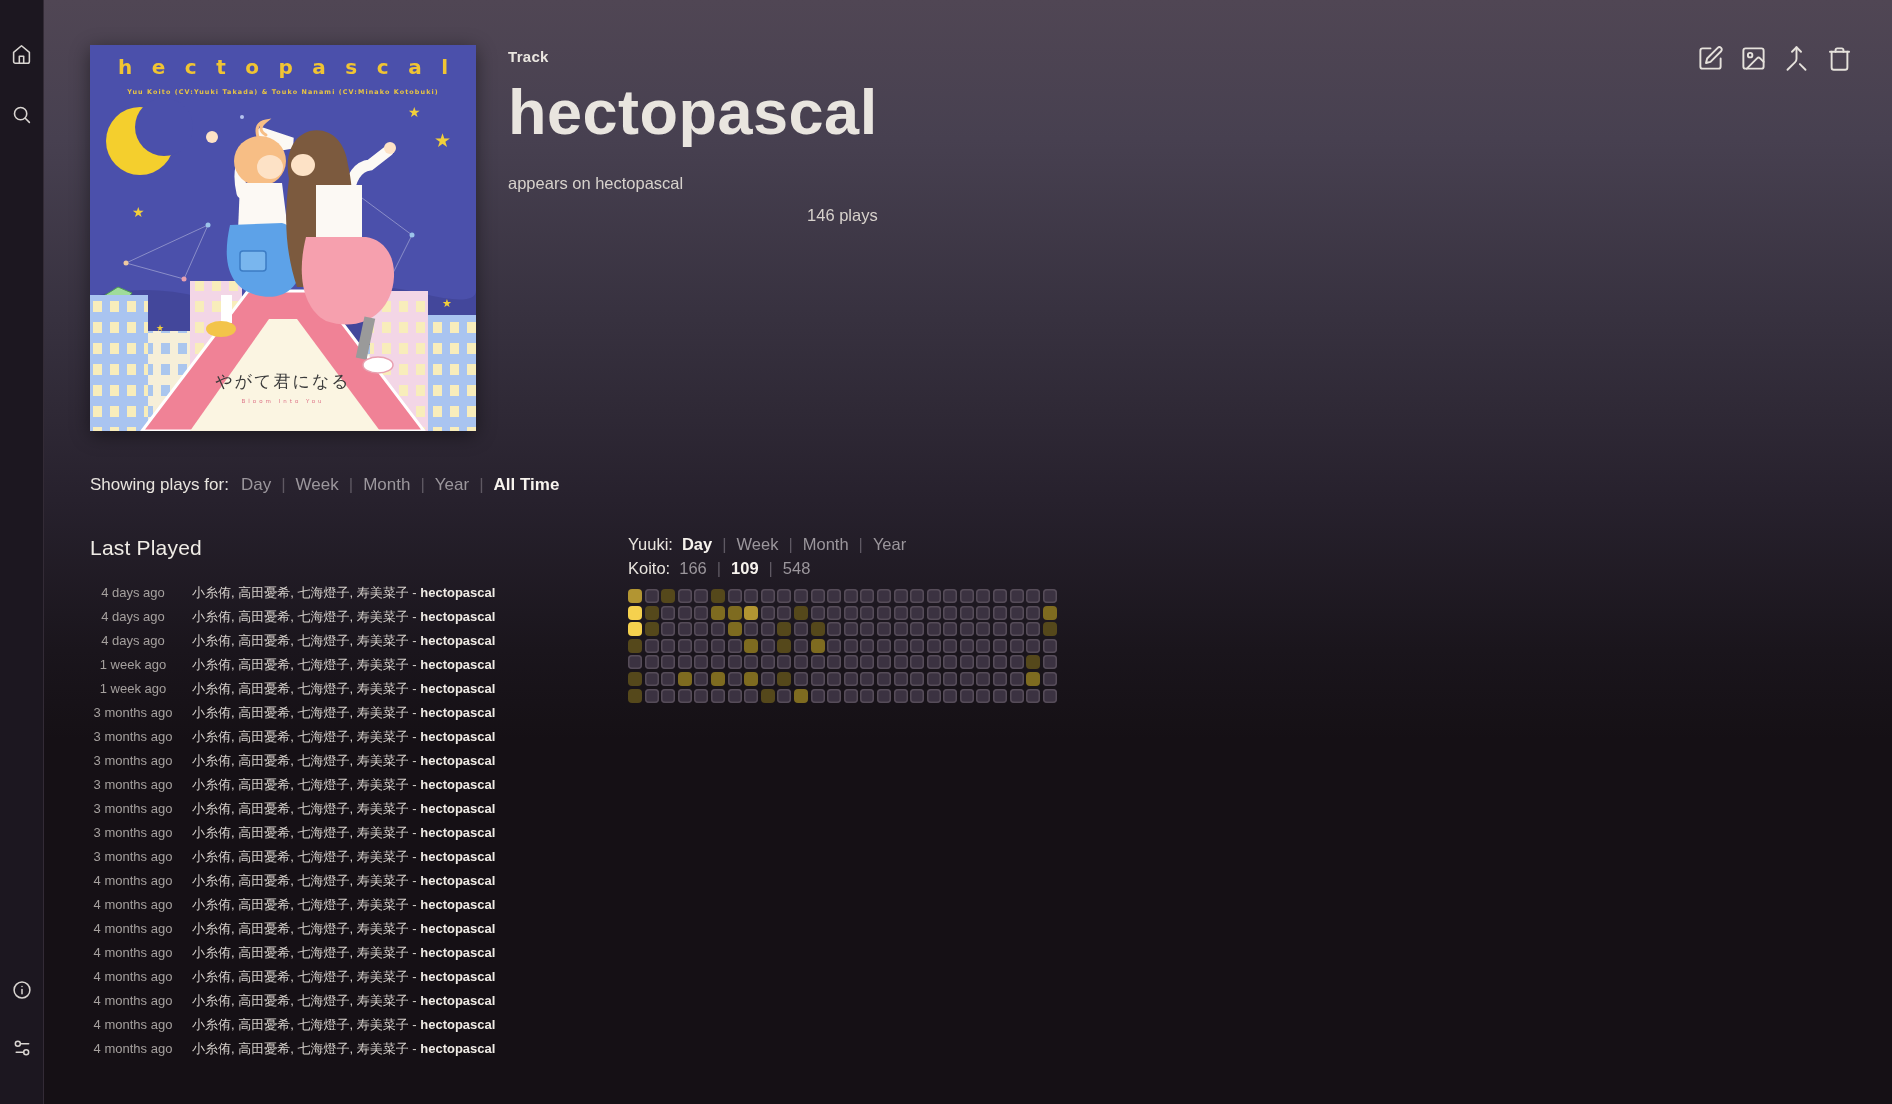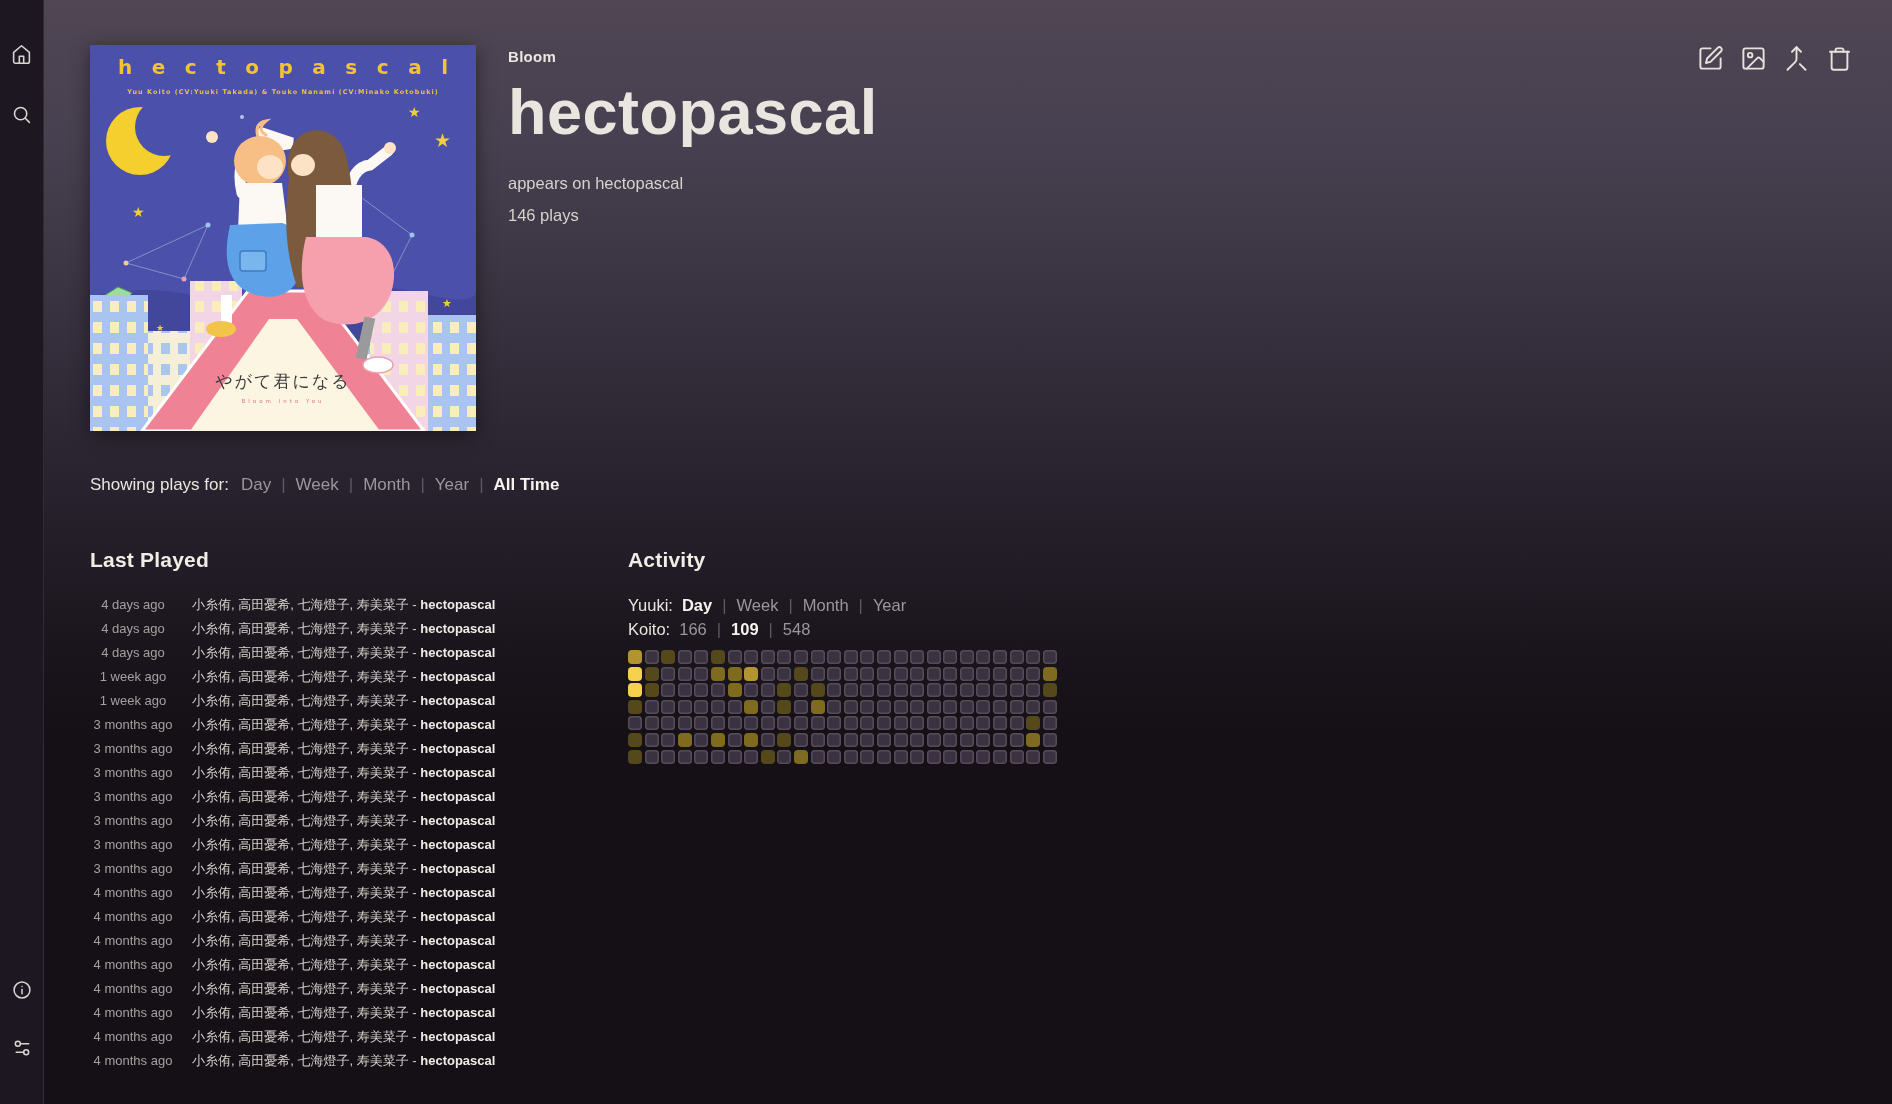--- a/index.html
+++ b/index.html
@@ -22,38 +22,38 @@
     background-image:linear-gradient(180deg,#50465413 , #504654 0px,#474050 140px,#37313f 320px,#27212d 500px,#1a151c 650px,#151015 740px);
     background-repeat:no-repeat;background-size:100% 740px;}
 
   .hero{display:flex;gap:32px;padding:45px 0 0 46px;}
   .cover{width:386px;height:386px;flex:0 0 auto;box-shadow:0 4px 18px rgba(0,0,0,.45);}
   .track-info{padding-top:3px;color:#eae6e0;}
   .eyebrow{font-size:15px;font-weight:700;letter-spacing:.3px;}
   .page-title{font-size:63px;font-weight:700;margin:14px 0 0;line-height:1.05;color:#e9e5df;letter-spacing:.5px;}
   .appears{margin-top:29px;font-size:16.5px;color:#d7d2cc;}
   .appears a{color:#d7d2cc;text-decoration:none;cursor:pointer;}
-  .plays{margin-top:13px;font-size:16.5px;color:#d7d2cc;}
+  .plays{margin-top:13px;font-size:16.5px;color:#d7d2cc;text-align:right;}
 
   .actions{position:absolute;top:44px;right:39px;display:flex;gap:15px;}
   .icon-btn{background:none;border:none;padding:0;cursor:pointer;width:28px;height:28px;
     display:flex;align-items:center;justify-content:center;}
   .icon-btn svg{stroke:#e6e2dc;}
 
   
   .stats-row{margin:44px 0 0 46px;font-size:17px;color:#e8e4de;display:flex;align-items:baseline;}
   .opts{display:flex;align-items:baseline;margin-left:12px;}
   .opt{color:#9b969c;cursor:pointer;}
   .opt.sel{color:#f7f3ee;font-weight:600;}
   .sep{color:#5f5963;margin:0 10px;}
 
   
   .columns{display:flex;margin:37px 0 0 46px;}
   .col-left{width:538px;flex:0 0 auto;}
-  .section-heading{font-size:21px;font-weight:700;color:#f0ece6;margin:16px 0 21px 0;letter-spacing:.2px;}
+  .section-heading{font-size:21px;font-weight:400;color:#f0ece6;margin:4px 0 21px 0;letter-spacing:.2px;}
 
   .lp-row{display:flex;font-size:13px;line-height:24px;white-space:nowrap;text-align:center;}
   .lp-time{width:86px;flex:0 0 auto;color:#a5a09e;margin-right:16px;}
   .lp-artists{color:#d6d1cc;text-decoration:none;cursor:pointer;}
   .lp-dash{color:#d6d1cc;}
   .lp-track{color:#efebe5;font-weight:700;text-decoration:none;cursor:pointer;}
 
   .ctl-row{font-size:16.5px;color:#e8e4de;display:flex;align-items:baseline;line-height:24px;}
   .ctl-row .opts{margin-left:9px;}
 
@@ -210,21 +210,21 @@
       </g>
 
       <text x="193" y="342" text-anchor="middle" font-size="17" fill="#3a3a3a" letter-spacing="2" font-family="'DejaVu Sans',sans-serif">やがて君になる</text>
       <text x="193" y="358" text-anchor="middle" font-size="5.5" fill="#dd7287" letter-spacing="3" font-family="'DejaVu Sans',sans-serif">Bloom Into You</text>
 
       <text x="28" y="29" font-size="20" font-weight="bold" fill="#f0c433" textLength="330" lengthAdjust="spacing" font-family="'DejaVu Sans',sans-serif">hectopascal</text>
       <text x="193" y="49" text-anchor="middle" font-size="6.4" font-weight="bold" fill="#e8c443" letter-spacing="1.1" font-family="'DejaVu Sans',sans-serif">Yuu Koito (CV:Yuuki Takada) &amp; Touko Nanami (CV:Minako Kotobuki)</text>
     </svg>
 
     <div class="track-info">
-      <div class="eyebrow">Bloom</div>
+      <div class="eyebrow">Track</div>
       <h1 class="page-title">hectopascal</h1>
       <div class="appears"><span>appears on </span><a>hectopascal</a></div>
       <div class="plays">146 plays</div>
     </div>
   </div>
 
   <div class="stats-row">
     <span>Showing plays for:</span>
     <span class="opts">
         <span class="opt">Day</span>
@@ -340,21 +340,20 @@
   </div>
 
   <div class="lp-row">
     <span class="lp-time">4 months ago</span>
     <span class="lp-song"><a class="lp-artists">小糸侑, 高田憂希, 七海燈子, 寿美菜子</a><span class="lp-dash"> - </span><a class="lp-track">hectopascal</a></span>
   </div>
 </div>
     </section>
 
     <section class="col-right">
-      <h2 class="section-heading">Activity</h2>
       <div class="ctl-row">
         <span>Yuuki:</span>
         <span class="opts">
             <span class="opt sel">Day</span>
             <span class="sep">|</span>
             <span class="opt">Week</span>
             <span class="sep">|</span>
             <span class="opt">Month</span>
             <span class="sep">|</span>
             <span class="opt">Year</span>

